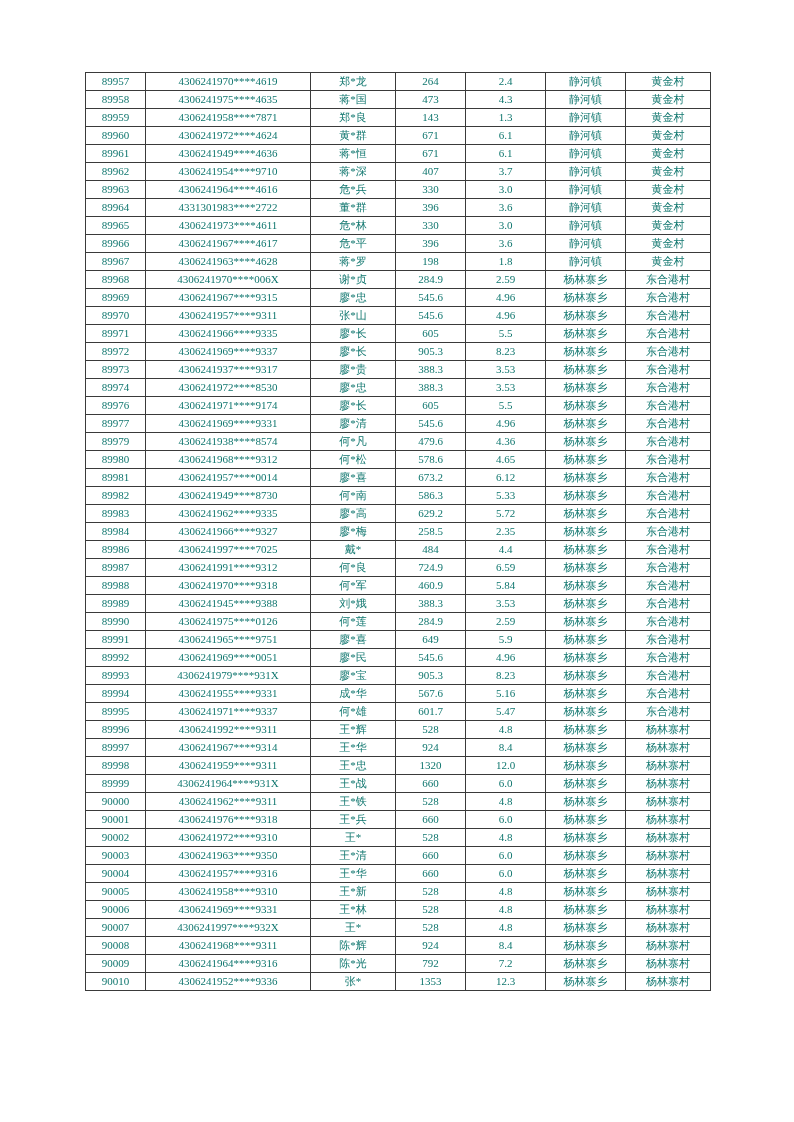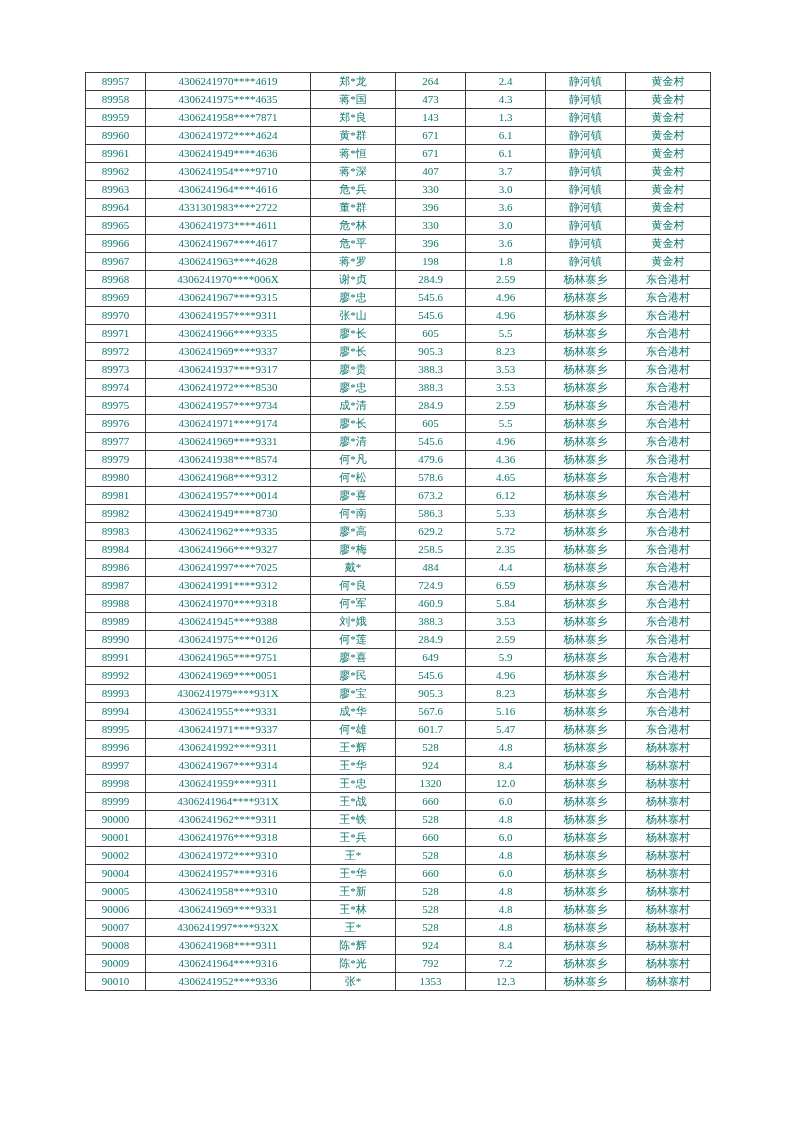--- a/index.html
+++ b/index.html
@@ -215,29 +215,20 @@
         <tr>
           <td>89974</td>
           <td>4306241972****8530</td>
           <td>廖*忠</td>
           <td>388.3</td>
           <td>3.53</td>
           <td>杨林寨乡</td>
           <td>东合港村</td>
         </tr>
         <tr>
-          <td>89975</td>
-          <td>4306241957****9734</td>
-          <td>成*清</td>
-          <td>284.9</td>
-          <td>2.59</td>
-          <td>杨林寨乡</td>
-          <td>东合港村</td>
-        </tr>
-        <tr>
           <td>89976</td>
           <td>4306241971****9174</td>
           <td>廖*长</td>
           <td>605</td>
           <td>5.5</td>
           <td>杨林寨乡</td>
           <td>东合港村</td>
         </tr>
         <tr>
           <td>89977</td>
@@ -449,20 +440,29 @@
         <tr>
           <td>90002</td>
           <td>4306241972****9310</td>
           <td>王*</td>
           <td>528</td>
           <td>4.8</td>
           <td>杨林寨乡</td>
           <td>杨林寨村</td>
         </tr>
         <tr>
+          <td>90003</td>
+          <td>4306241963****9350</td>
+          <td>王*清</td>
+          <td>660</td>
+          <td>6.0</td>
+          <td>杨林寨乡</td>
+          <td>杨林寨村</td>
+        </tr>
+        <tr>
           <td>90004</td>
           <td>4306241957****9316</td>
           <td>王*华</td>
           <td>660</td>
           <td>6.0</td>
           <td>杨林寨乡</td>
           <td>杨林寨村</td>
         </tr>
         <tr>
           <td>90005</td>

